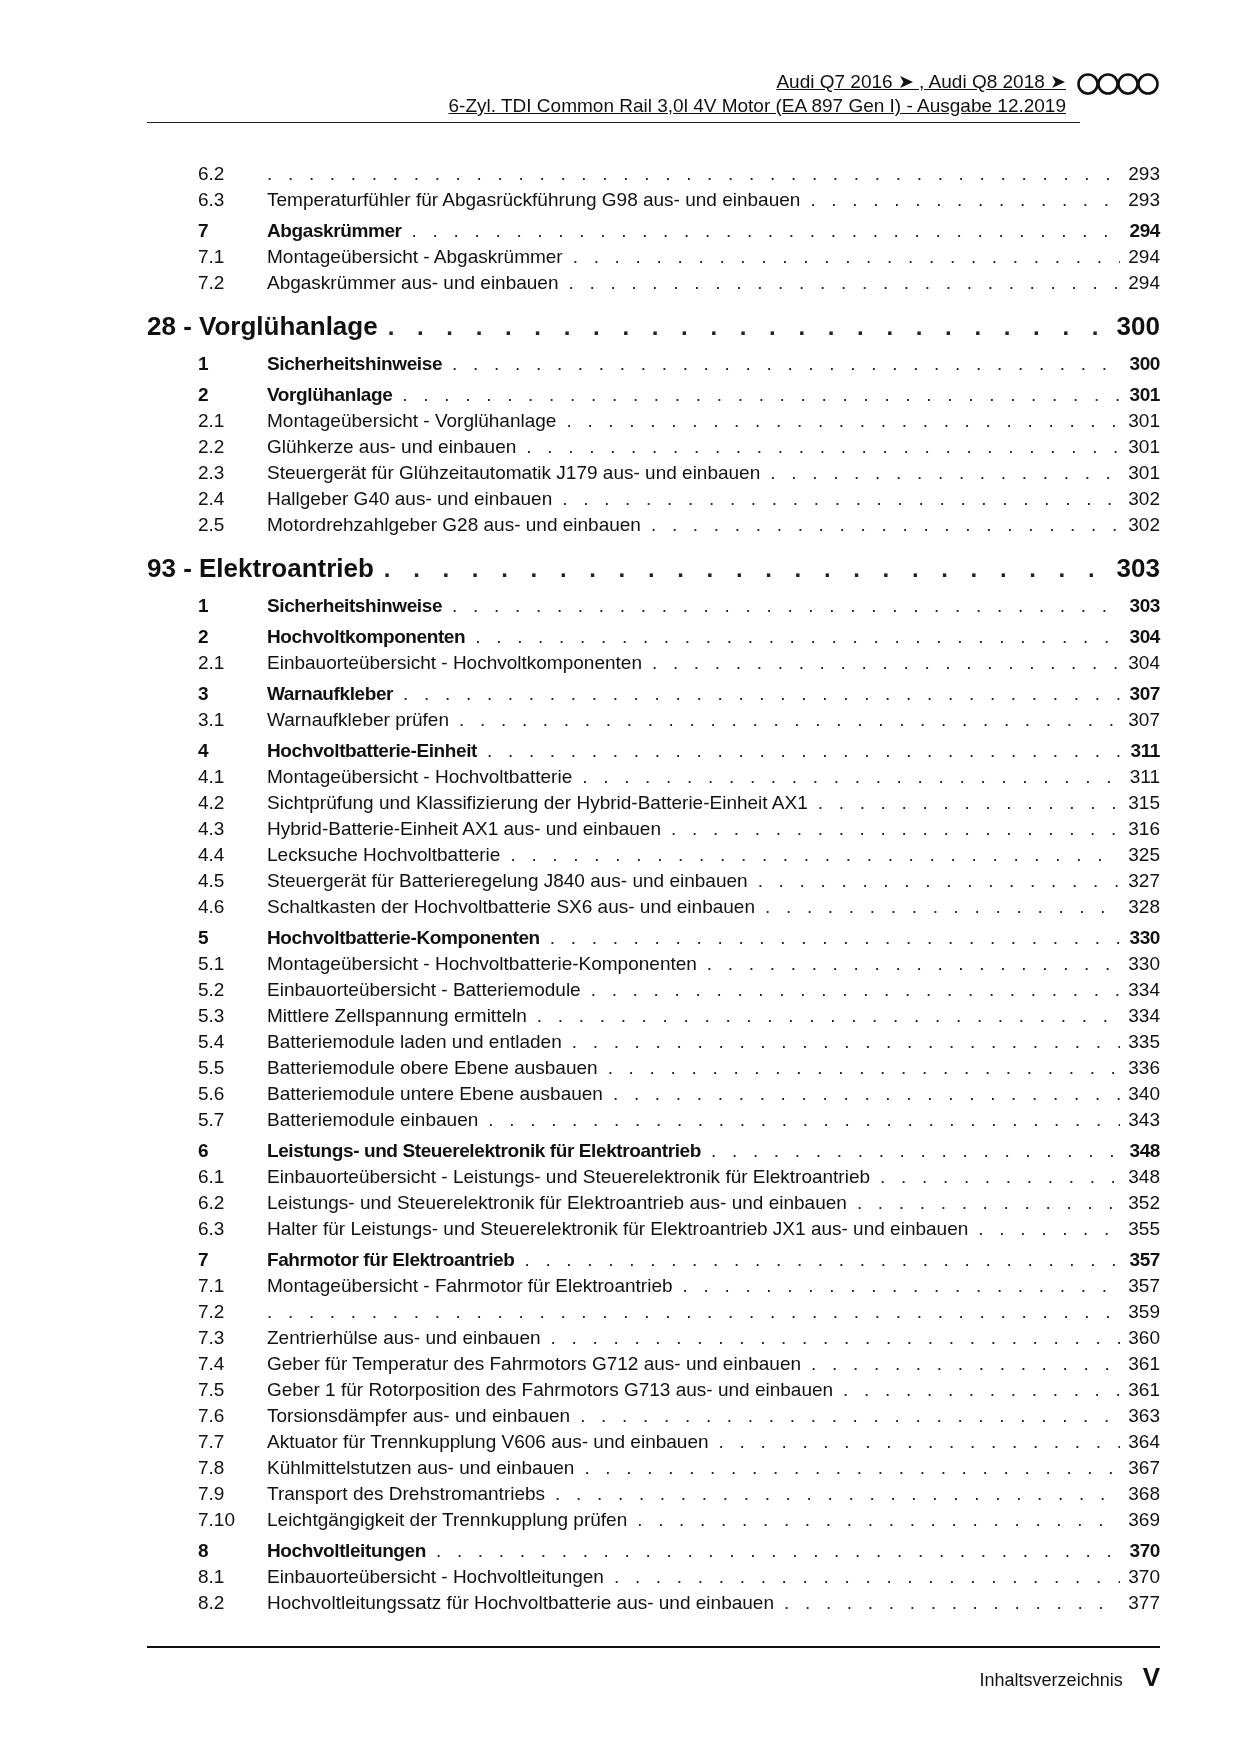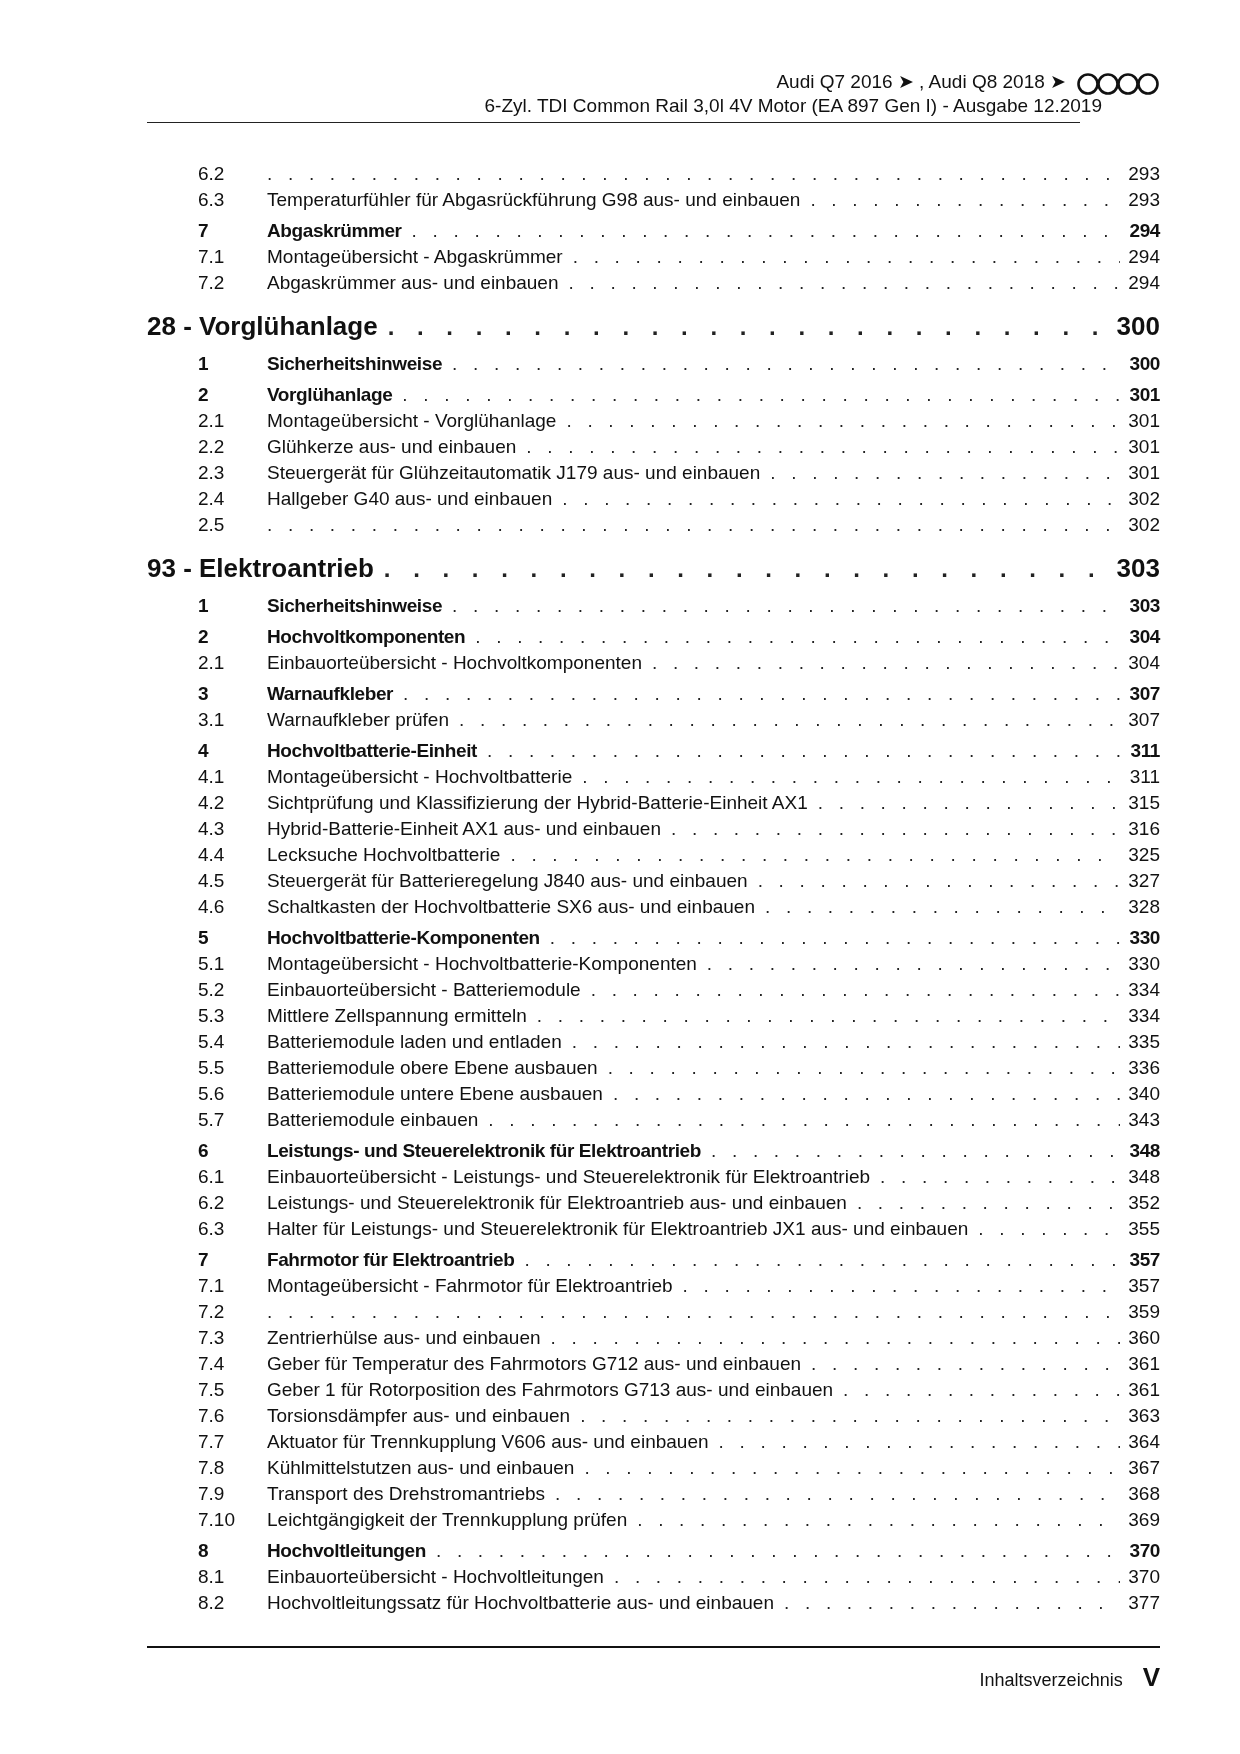--- a/index.html
+++ b/index.html
@@ -1,20 +1,20 @@
 <!DOCTYPE html>
 <html><head>
 <meta charset="utf-8">
 <style>
   html, body { margin: 0; padding: 0; background: #ffffff; }
   body { width: 1240px; height: 1754px; position: relative; overflow: hidden;
          font-family: "Liberation Sans", sans-serif; color: #111; }
-  .header { position: absolute; right: 80px; top: 70px; text-align: right; }
+  .header { position: absolute; right: 80px; top: 70px; text-align: right; text-decoration: underline; }
   .header-line1 { font-size: 19px; line-height: 24px; margin-right: 94px; }
-  .header-line2 { font-size: 19px; line-height: 24px; margin-right: 58px; }
+  .header-line2 { font-size: 19px; line-height: 24px; margin-right: 94px; }
   .rings { position: absolute; right: 0px; top: 2px; width: 84px; height: 24px; }
   .header-rule { position: absolute; left: 147px; width: 933px; top: 122px; height: 0; border-top: 1px solid #222; }
   .toc { position: absolute; left: 147px; top: 161px; width: 1013px; }
   .row { display: flex; align-items: baseline; height: 26px; font-size: 19px; line-height: 26px; }
   .row.gap-top { margin-top: 5px; }
   .row .num { width: 120px; padding-left: 51px; box-sizing: border-box; flex: 0 0 auto; }
   .row .title { flex: 0 0 auto; white-space: nowrap; padding-right: 10px; }
   .row .dots { flex: 1 1 auto; overflow: hidden; white-space: nowrap; letter-spacing: 5.2px; color: #222; }
   .row .page { flex: 0 0 auto; width: 40px; text-align: right; }
   .row.bold .title, .row.bold .num, .row.bold .page { font-weight: bold; letter-spacing: -0.4px; }
@@ -109,20 +109,21 @@
       <span class="page">301</span>
     </div>
     <div class="row">
       <span class="num">2.4</span>
       <span class="title">Hallgeber G40 aus- und einbauen</span>
       <span class="dots"> . . . . . . . . . . . . . . . . . . . . . . . . . . . . . . . . . . . . . . . . . . . . . . . . . . . . . . . . . . . . . . . . . . . . . . . . . . . . . . . . . . . . . . . . . . . . . . . . . . . . . . . . . . . . . . . . . . . . . . . . . . . . . . . . . . . . . . . . . . . . . . . . . . . . . . . . . . . . . . . . . . . . . . . . . . . . . . . . . . . . . . . . . . . . . . . . . . . . . . . .</span>
       <span class="page">302</span>
     </div>
     <div class="row">
       <span class="num">2.5</span>
+      <span class="title">Motordrehzahlgeber G28 aus- und einbauen</span>
       <span class="dots"> . . . . . . . . . . . . . . . . . . . . . . . . . . . . . . . . . . . . . . . . . . . . . . . . . . . . . . . . . . . . . . . . . . . . . . . . . . . . . . . . . . . . . . . . . . . . . . . . . . . . . . . . . . . . . . . . . . . . . . . . . . . . . . . . . . . . . . . . . . . . . . . . . . . . . . . . . . . . . . . . . . . . . . . . . . . . . . . . . . . . . . . . . . . . . . . . . . . . . . . .</span>
       <span class="page">302</span>
     </div>
     <div class="row chapter">
       <span class="title">93 - Elektroantrieb</span>
       <span class="dots"> . . . . . . . . . . . . . . . . . . . . . . . . . . . . . . . . . . . . . . . . . . . . . . . . . . . . . . . . . . . . . . . . . . . . . . . . . . . . . . . . . . . . . . . . . . . . . . . . . . . . . . . . . . . . . . . . . . . . . . . . . . . . . . . . . . . . . . . . . . . . . . . . . . . . . . . . . . . . . . . . . . . . . . . . . . . . . . . . . . . . . . . . . . . . . . . . . . . . . . . .</span>
       <span class="page">303</span>
     </div>
     <div class="row bold gap-top">
       <span class="num">1</span>

